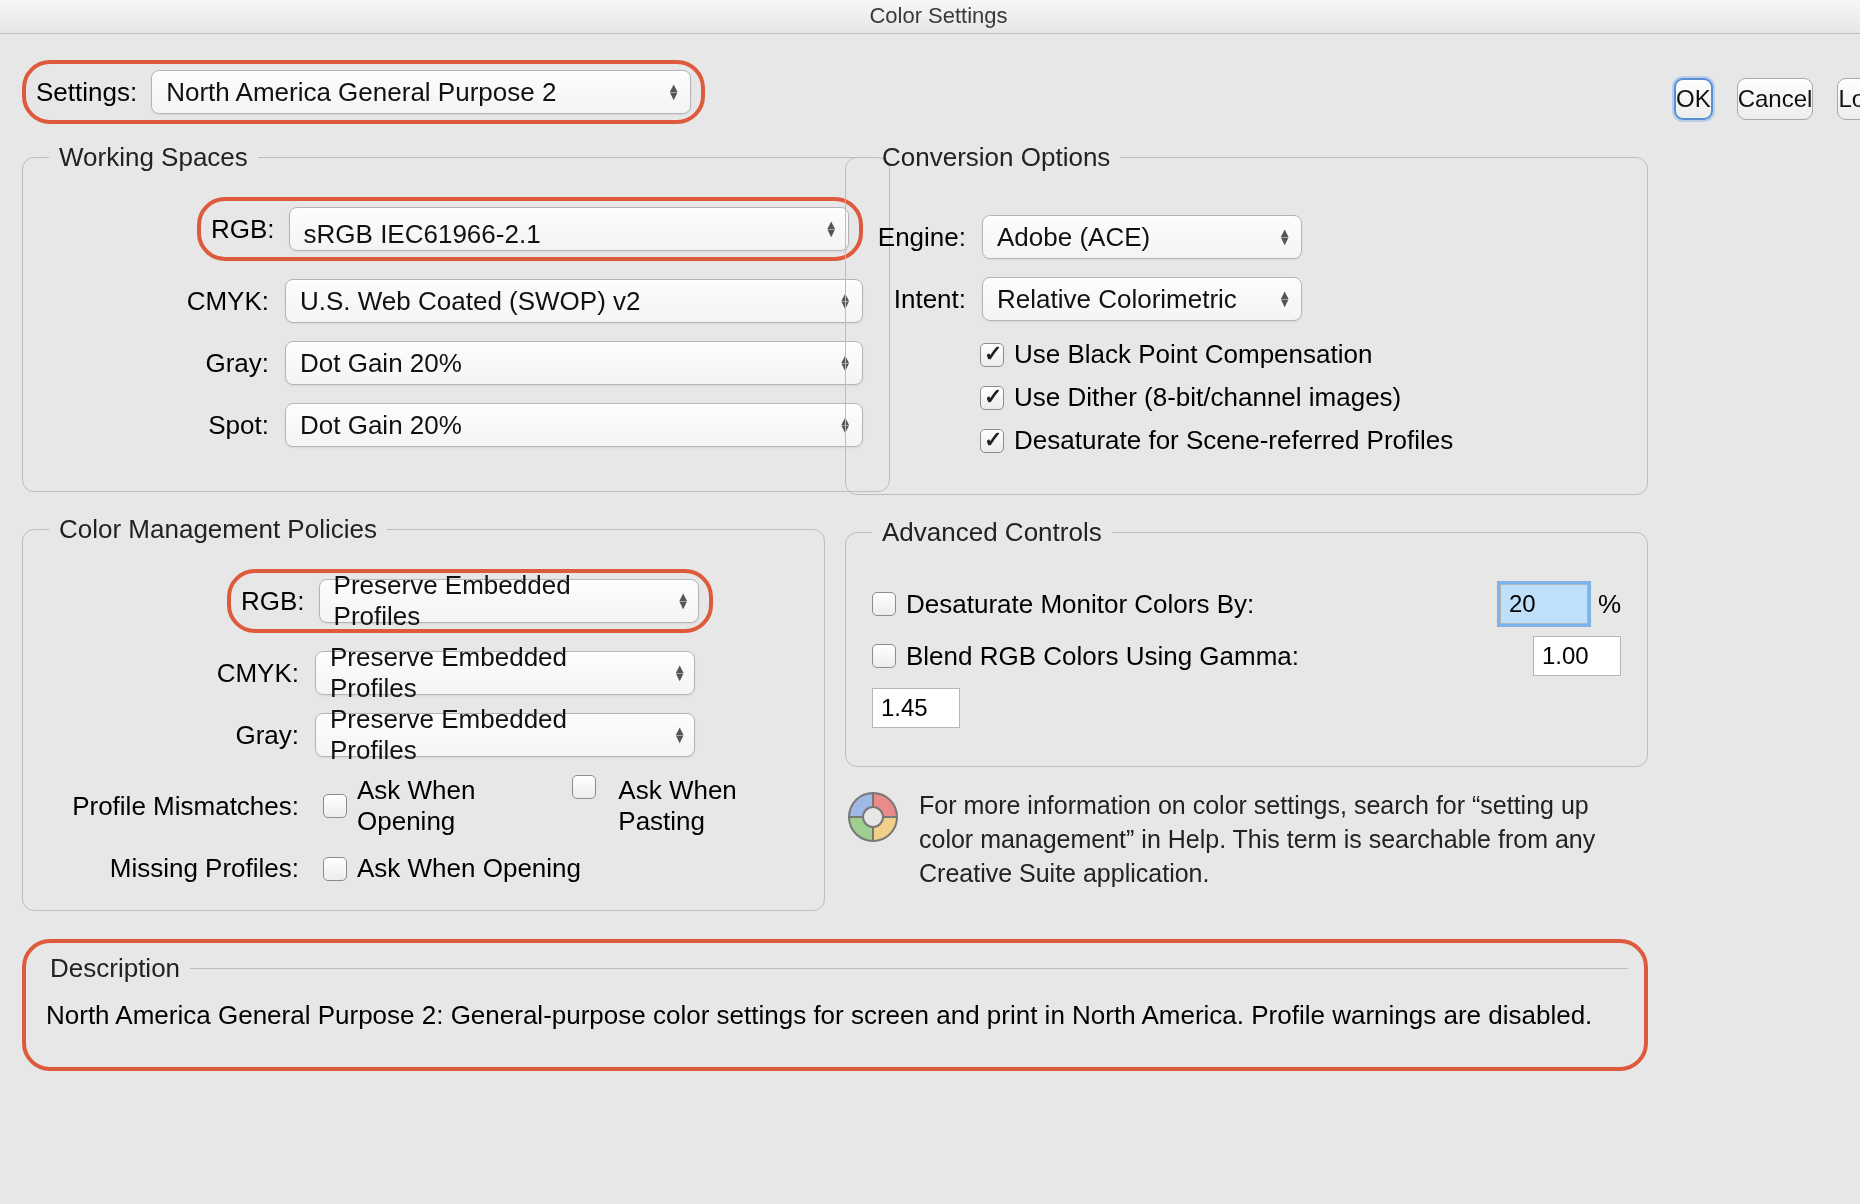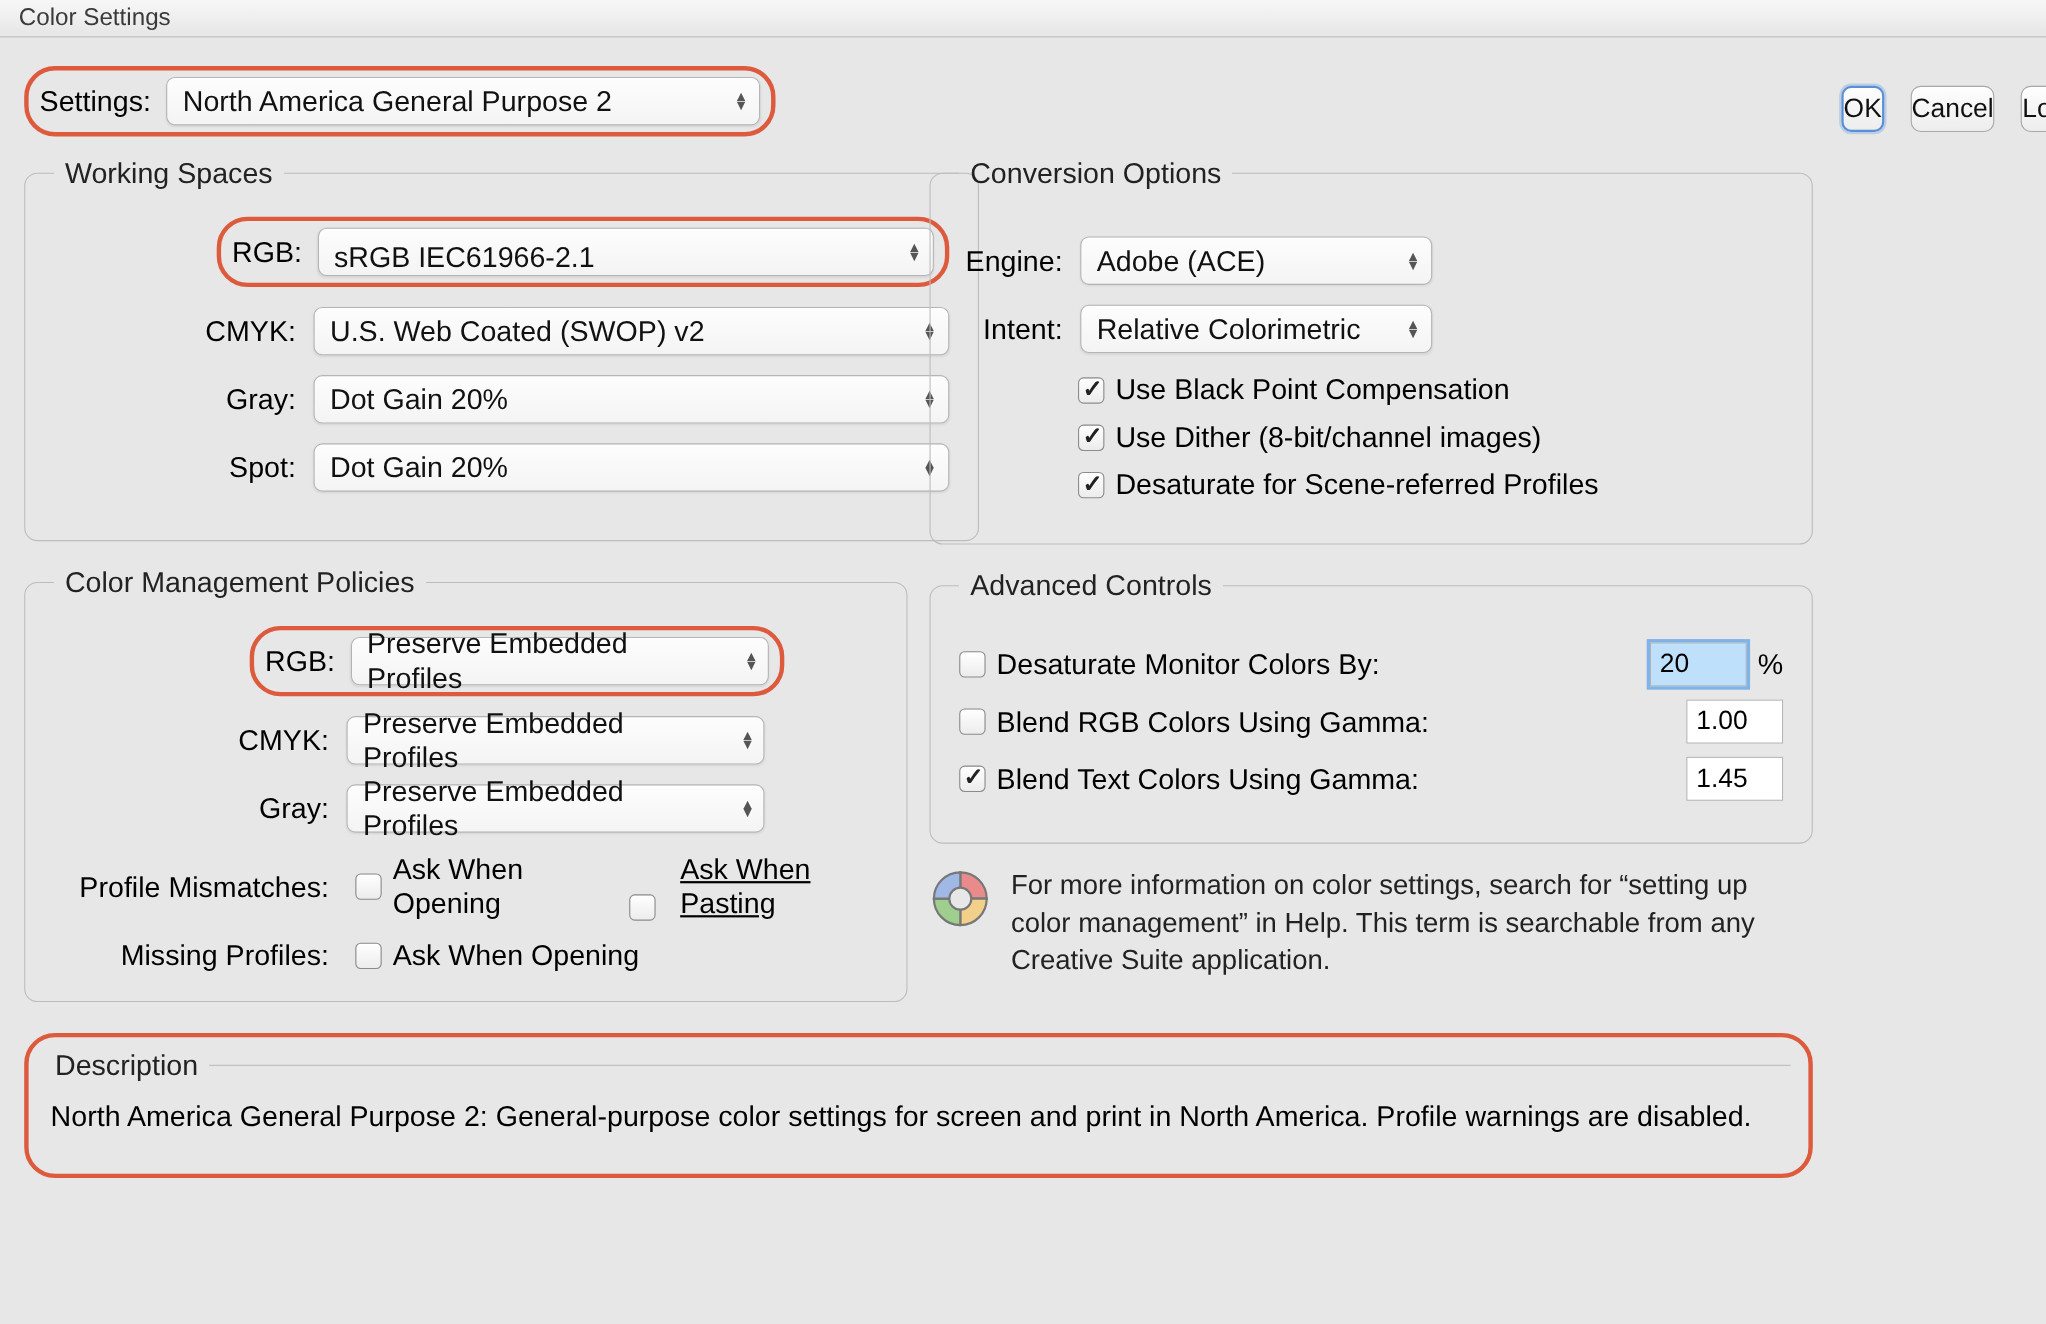--- a/index.html
+++ b/index.html
@@ -15,20 +15,21 @@
     width: 1860px; height: 1204px;
     background: #e7e7e7;
     position: relative;
   }
   .titlebar {
     position: absolute;
     top: 0; left: 0; right: 0;
     height: 34px;
     background: linear-gradient(#f7f7f7, #e6e6e6);
     border-bottom: 1px solid #bcbcbc;
+    text-align: center;
     font-size: 22px;
     line-height: 32px;
     color: #3a3a3a;
     padding-left: 17px;
   }
   .client {
     position: absolute;
     top: 34px; left: 0; right: 0; bottom: 0;
     padding: 26px 22px 22px 22px;
   }
@@ -265,21 +266,21 @@
                     </span>
                 </span>
               </div>
 
               <div class="mismatch-row">
                 <span class="lbl">Profile Mismatches:</span>
                 <span style="display:flex;align-items:center;gap:10px;">
                   <span class="checkbox"></span>
                   <span>Ask When Opening</span>
                 </span>
-                <span style="display:flex;align-items:flex-end;gap:22px;text-decoration:underline;">
+                <span style="display:flex;align-items:flex-start;gap:22px;">
                   <span class="checkbox"></span>
                   <span>Ask When Pasting</span>
                 </span>
               </div>
               <div class="mismatch-row">
                 <span class="lbl">Missing Profiles:</span>
                 <span style="display:flex;align-items:center;gap:10px;">
                   <span class="checkbox"></span>
                   <span>Ask When Opening</span>
                 </span>
@@ -342,24 +343,20 @@
                 </span>
               </div>
               <div class="check-row" style="justify-content:space-between;">
                 <span style="display:flex;align-items:center;gap:10px;">
                   <span class="checkbox"></span>
                   <span>Blend RGB Colors Using Gamma:</span>
                 </span>
                 <input class="textedit" value="1.00" style="">
               </div>
               <div class="check-row" style="justify-content:space-between;">
-                <span style="display:flex;align-items:center;gap:10px;">
-                  <span class="checkbox checked"></span>
-                  <span>Blend Text Colors Using Gamma:</span>
-                </span>
                 <input class="textedit" value="1.45" style="">
               </div>
             </fieldset>
 
             <div class="info-row">
               <span class="info-icon">
                 <svg viewBox="0 0 56 56" width="56" height="56">
                   <g stroke="#777" stroke-width="2" fill="none">
                     <path d="M28 28 L28 4 A24 24 0 0 1 52 28 Z" fill="#e98b8b"></path>
                     <path d="M28 28 L52 28 A24 24 0 0 1 28 52 Z" fill="#f2d08a"></path>

